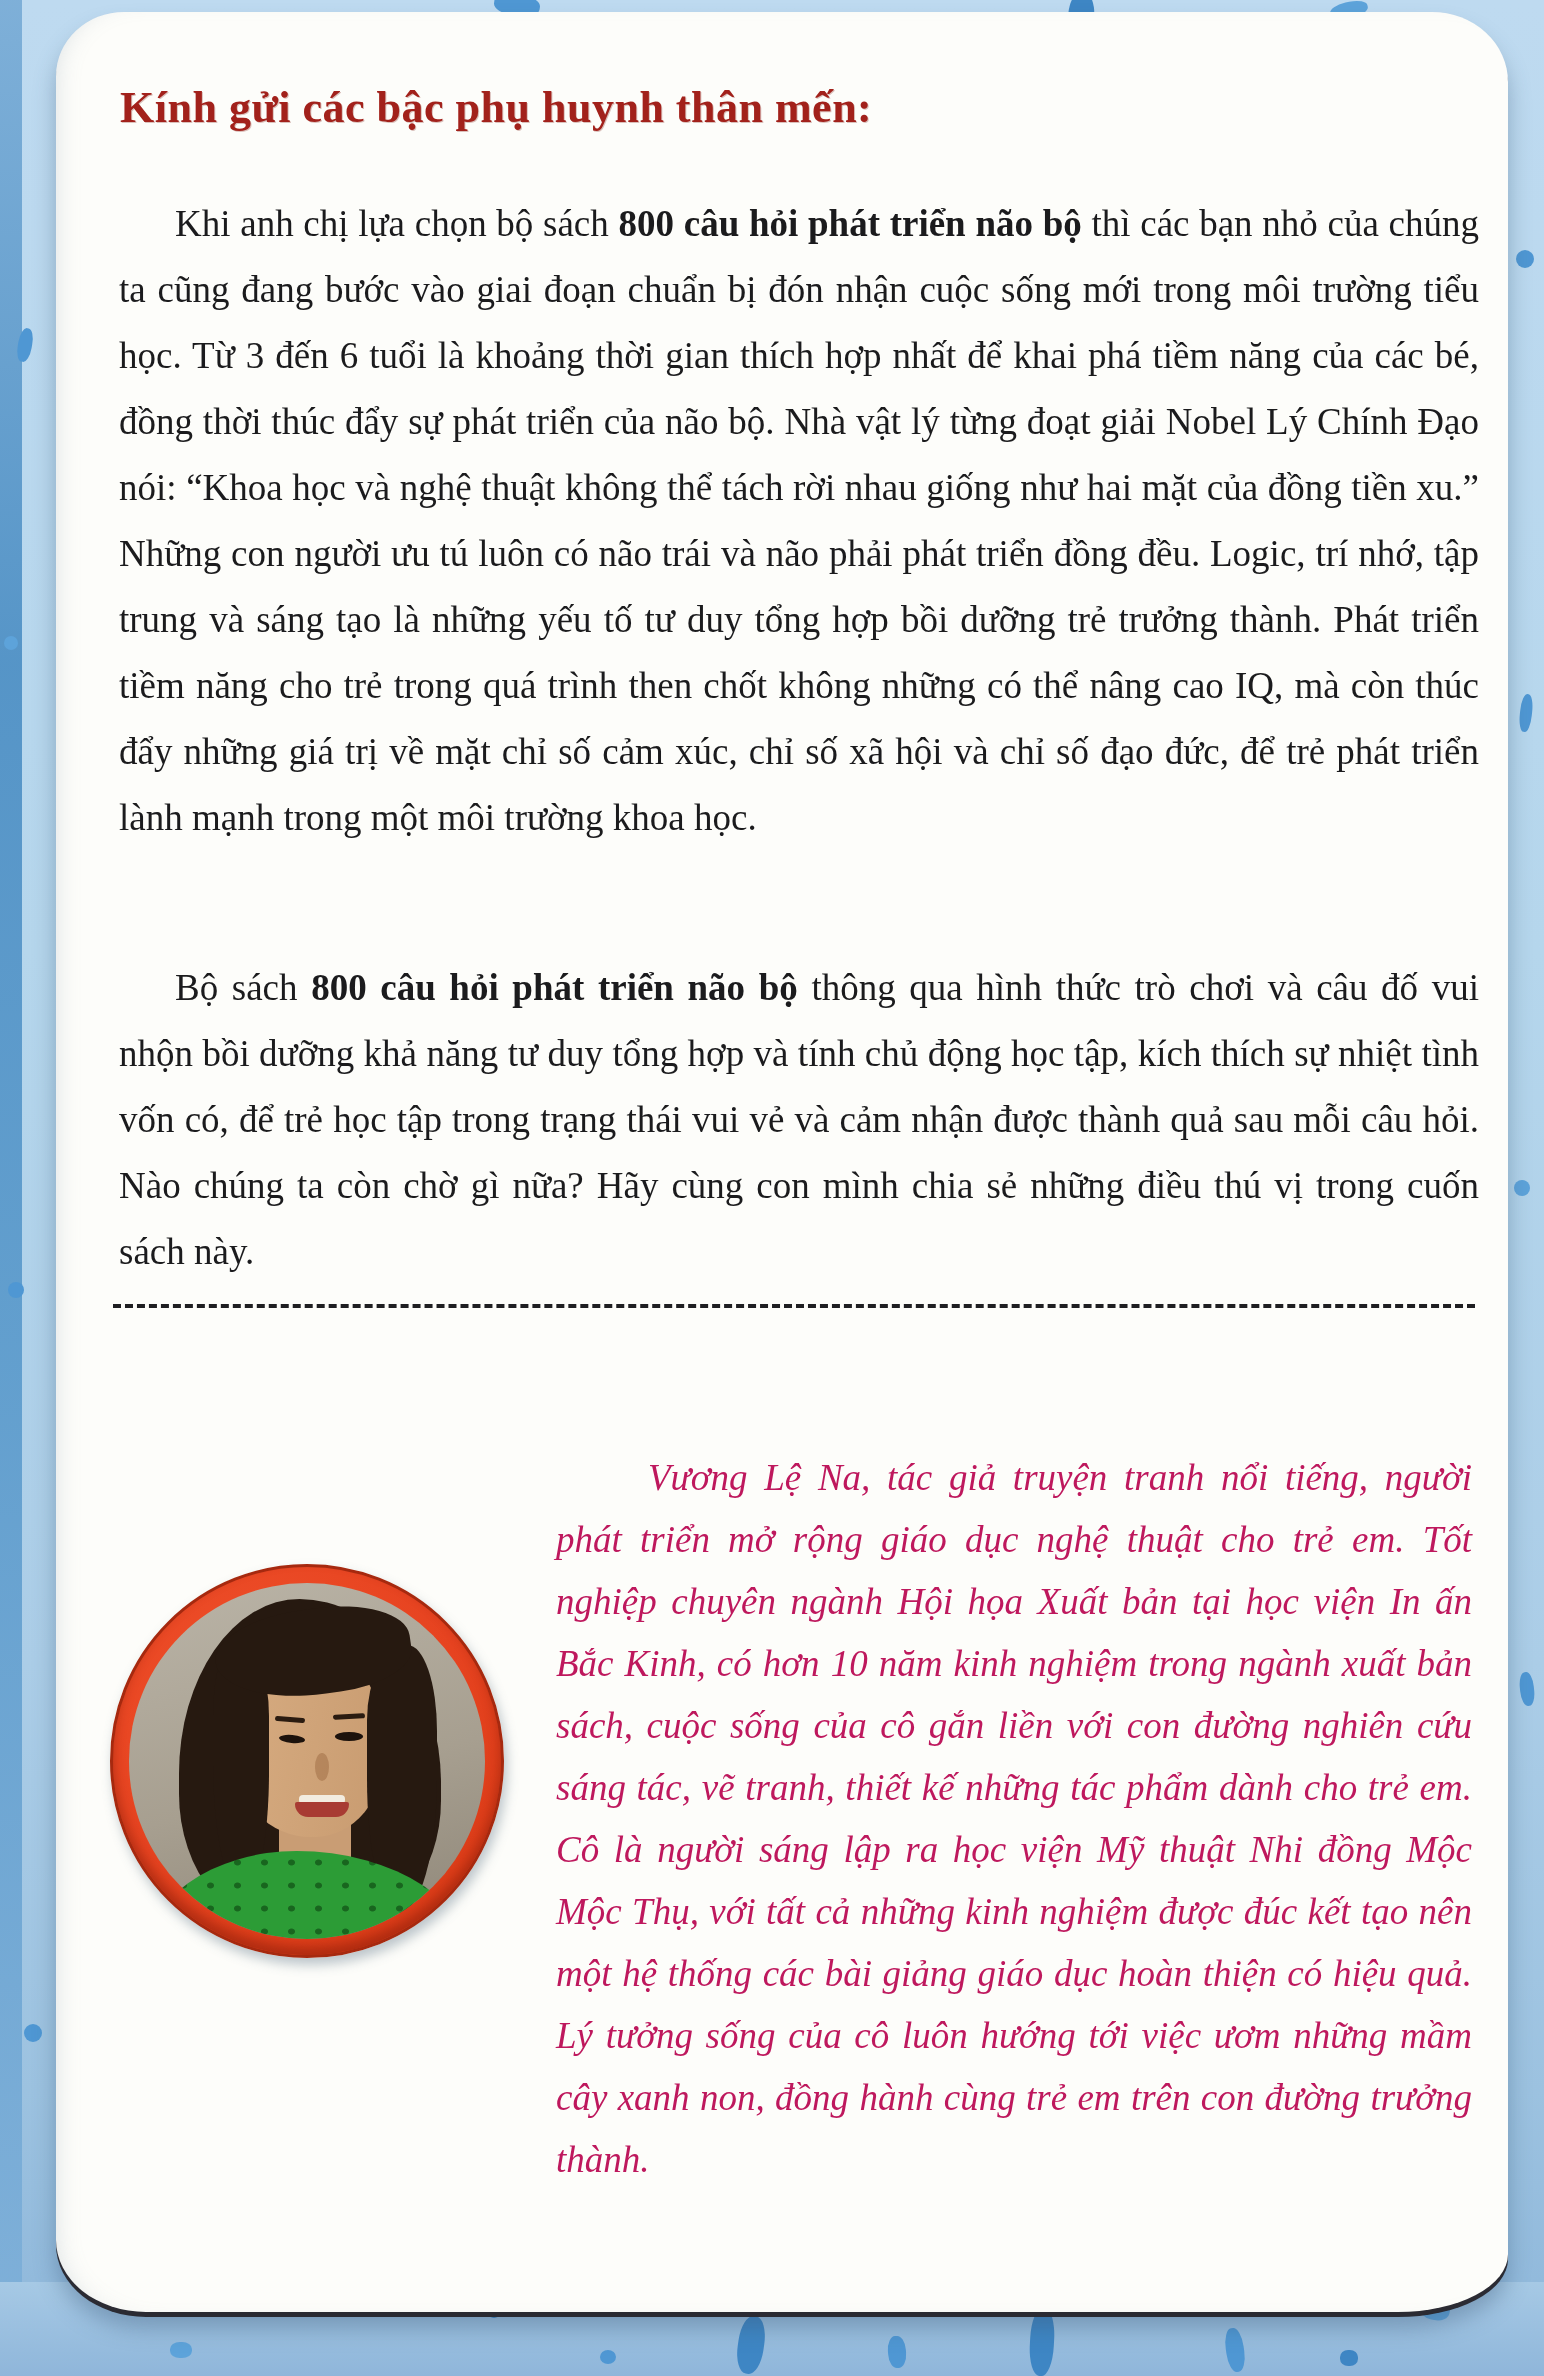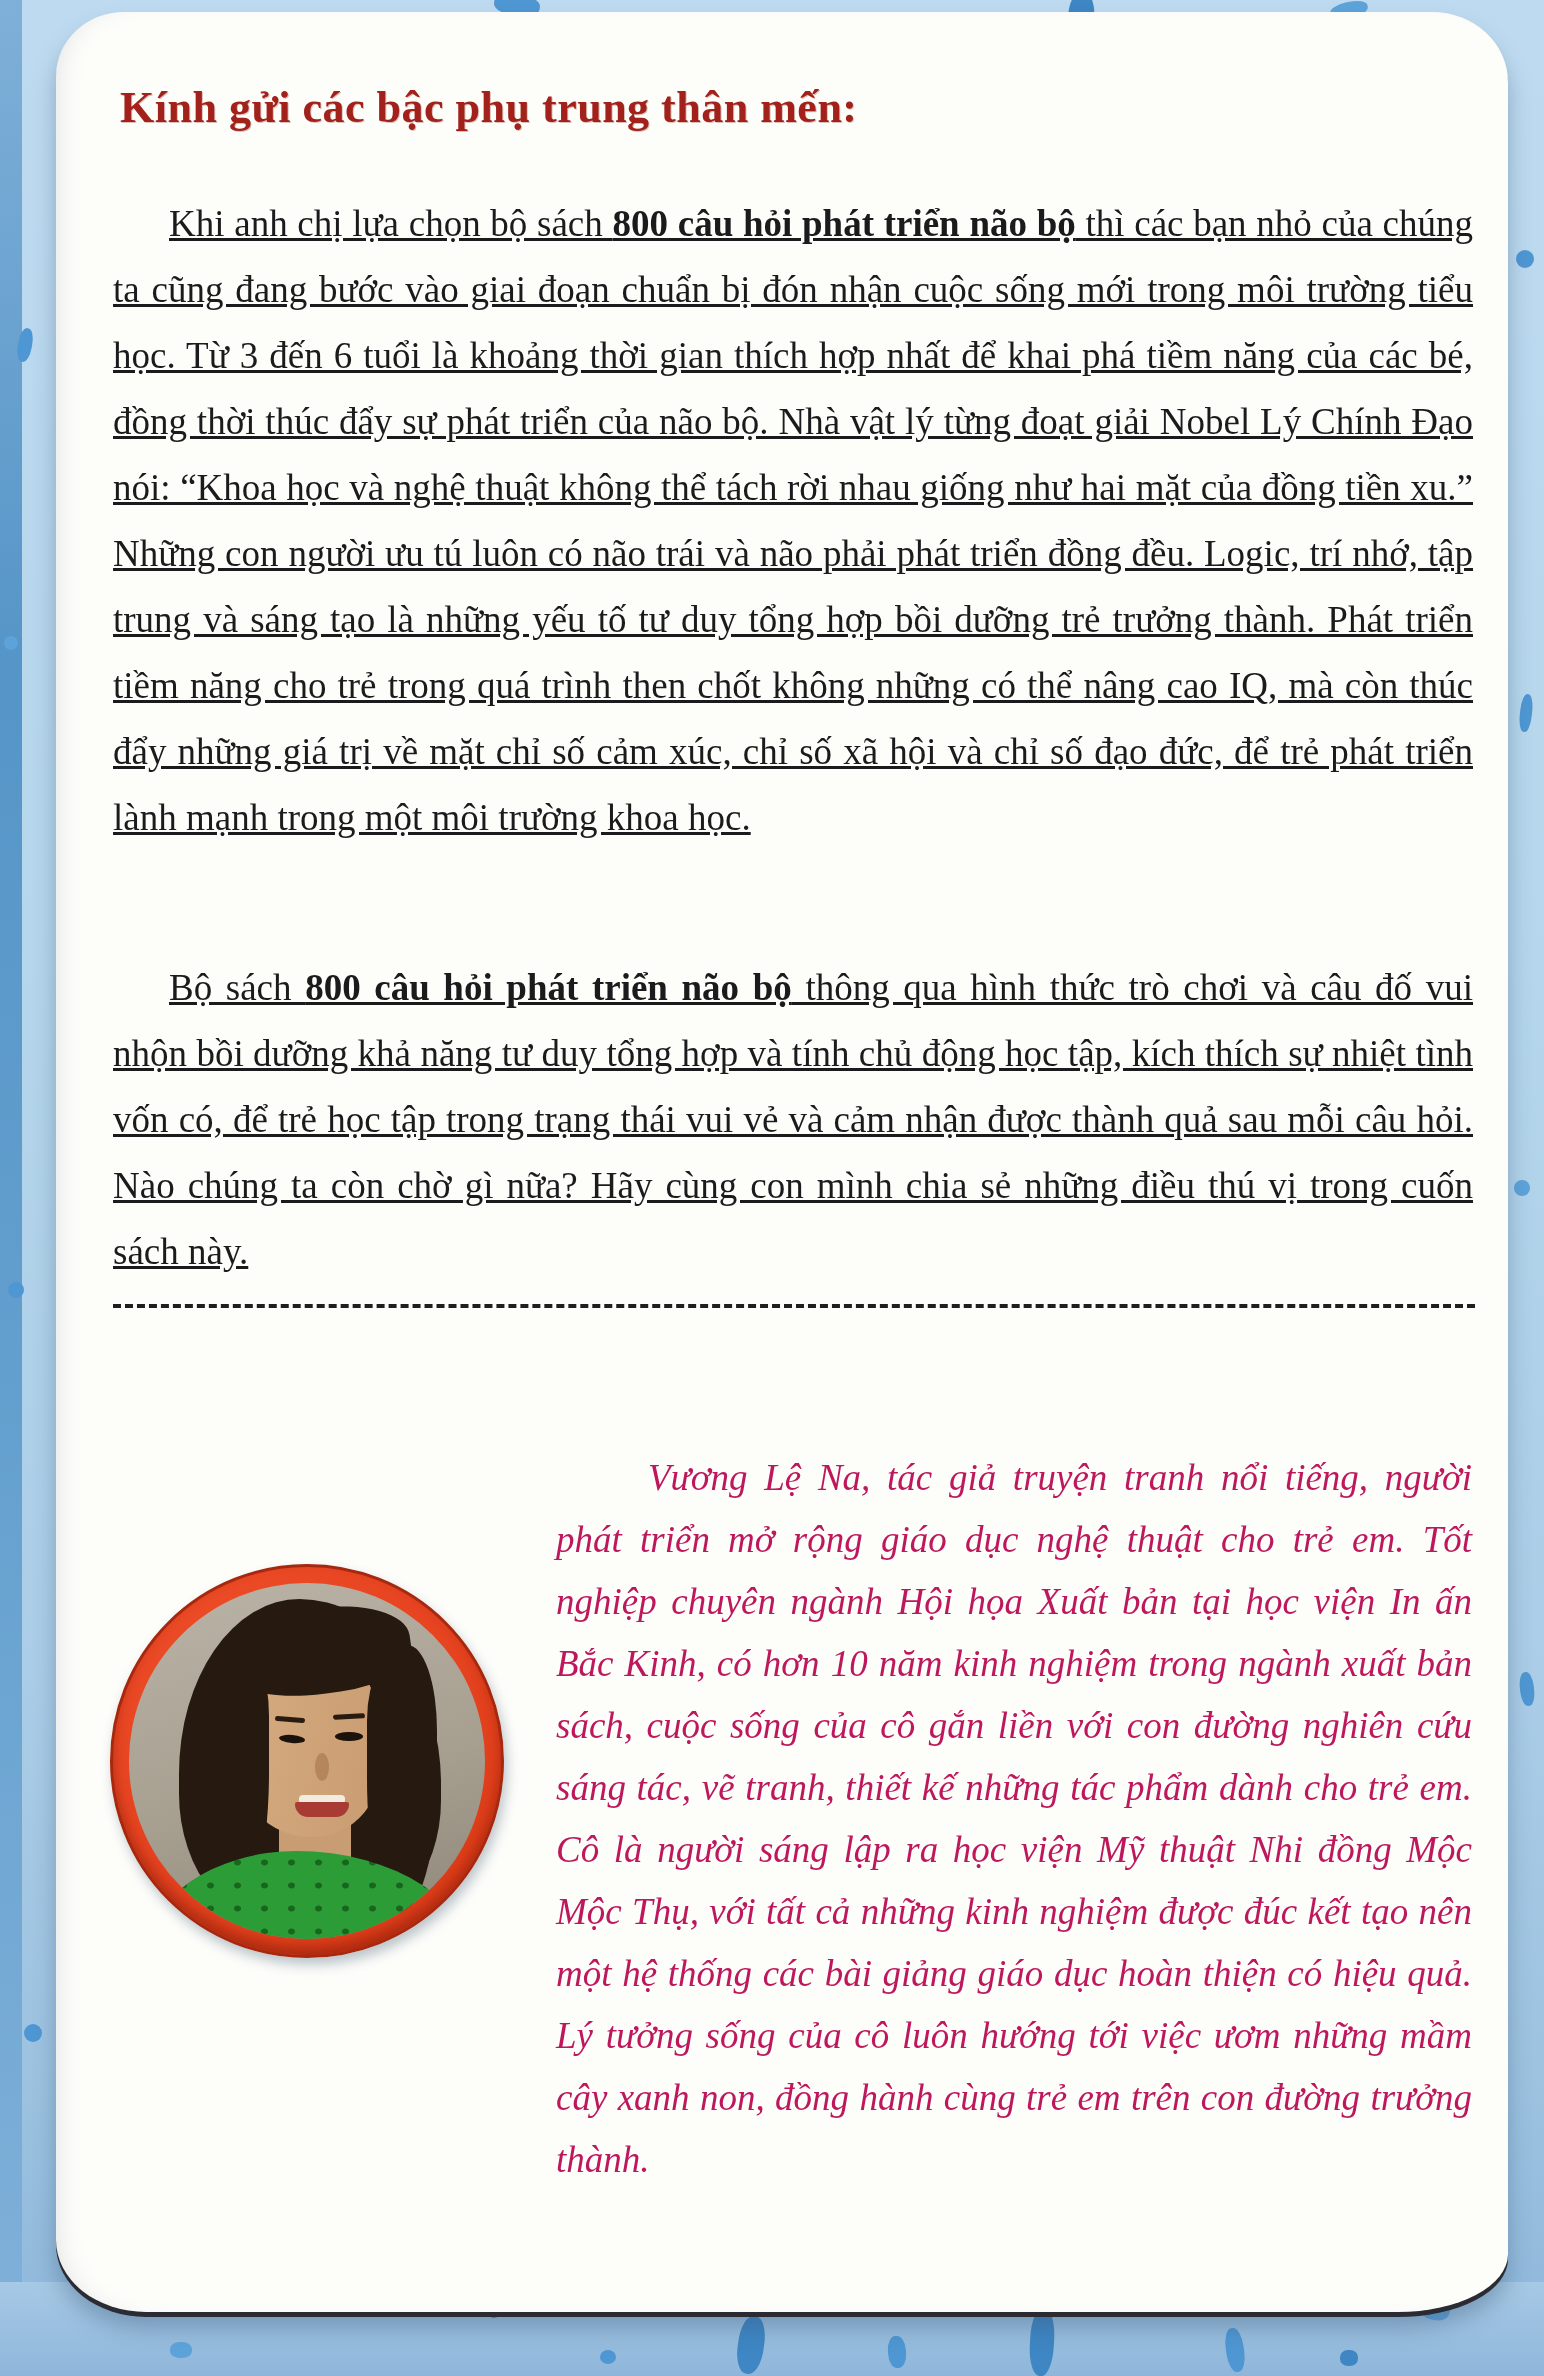--- a/index.html
+++ b/index.html
@@ -30,23 +30,23 @@
                inset 16px 0 26px -18px rgba(130,150,168,.30);
   }
 
   .heading{
     position:absolute;left:64px;top:70px;
     font-size:44px;font-weight:bold;color:#a2211b;
     letter-spacing:.5px;
     text-shadow:1px 1px 0 rgba(130,35,25,.28);
   }
   .para{
-    position:absolute;left:57px;width:1360px;
+    position:absolute;left:63px;width:1360px;
     font-size:37px;line-height:66px;color:#1b1b1d;
-    text-align:justify;text-indent:56px;text-decoration:underline;
+    text-align:justify;text-indent:56px;
   }
   .para b{font-weight:bold;}
   .para1{top:142px;}
   .para2{top:906px;}
 
   .divider{
     position:absolute;left:57px;top:1292px;width:1362px;height:0;
     border-top:4px dashed #1f1f22;
   }
 
@@ -116,21 +116,21 @@
 <div class="doodle" style="left:888px;top:2336px;width:18px;height:32px;background:#4f97d3;transform:rotate(-4deg);"></div>
 <div class="doodle" style="left:1030px;top:2308px;width:24px;height:68px;background:#3e86c4;transform:rotate(3deg);"></div>
 <div class="doodle" style="left:1226px;top:2328px;width:18px;height:44px;background:#4f97d3;transform:rotate(-8deg);"></div>
 <div class="doodle" style="left:1420px;top:2298px;width:30px;height:22px;background:#5da3da;transform:rotate(12deg);"></div>
 <div class="doodle" style="left:170px;top:2342px;width:22px;height:16px;background:#5da3da;"></div>
 <div class="doodle round" style="left:600px;top:2350px;width:16px;height:14px;background:#4f97d3;"></div>
 <div class="doodle" style="left:1340px;top:2350px;width:18px;height:16px;background:#3e86c4;"></div>
 
 <div class="card">
 
-  <div class="heading">Kính gửi các bậc phụ trung thân mến:</div>
+  <div class="heading">Kính gửi các bậc phụ huynh thân mến:</div>
 
   <p class="para para1"><span>Khi anh chị lựa chọn bộ sách </span><b>800 câu hỏi phát triển não bộ</b><span> thì các bạn nhỏ của chúng ta cũng đang bước vào giai đoạn chuẩn bị đón nhận cuộc sống mới trong môi trường tiểu học. Từ 3 đến 6 tuổi là khoảng thời gian thích hợp nhất để khai phá tiềm năng của các bé, đồng thời thúc đẩy sự phát triển của não bộ. Nhà vật lý từng đoạt giải Nobel Lý Chính Đạo nói: “Khoa học và nghệ thuật không thể tách rời nhau giống như hai mặt của đồng tiền xu.” Những con người ưu tú luôn có não trái và não phải phát triển đồng đều. Logic, trí nhớ, tập trung và sáng tạo là những yếu tố tư duy tổng hợp bồi dưỡng trẻ trưởng thành. Phát triển tiềm năng cho trẻ trong quá trình then chốt không những có thể nâng cao IQ, mà còn thúc đẩy những giá trị về mặt chỉ số cảm xúc, chỉ số xã hội và chỉ số đạo đức, để trẻ phát triển lành mạnh trong một môi trường khoa học.</span></p>
 
   <p class="para para2"><span>Bộ sách </span><b>800 câu hỏi phát triển não bộ</b><span> thông qua hình thức trò chơi và câu đố vui nhộn bồi dưỡng khả năng tư duy tổng hợp và tính chủ động học tập, kích thích sự nhiệt tình vốn có, để trẻ học tập trong trạng thái vui vẻ và cảm nhận được thành quả sau mỗi câu hỏi. Nào chúng ta còn chờ gì nữa? Hãy cùng con mình chia sẻ những điều thú vị trong cuốn sách này.</span></p>
 
   <div class="divider"></div>
 
   <div class="photo">
     <div class="photo-inner">
       <div class="hair-back"></div>

